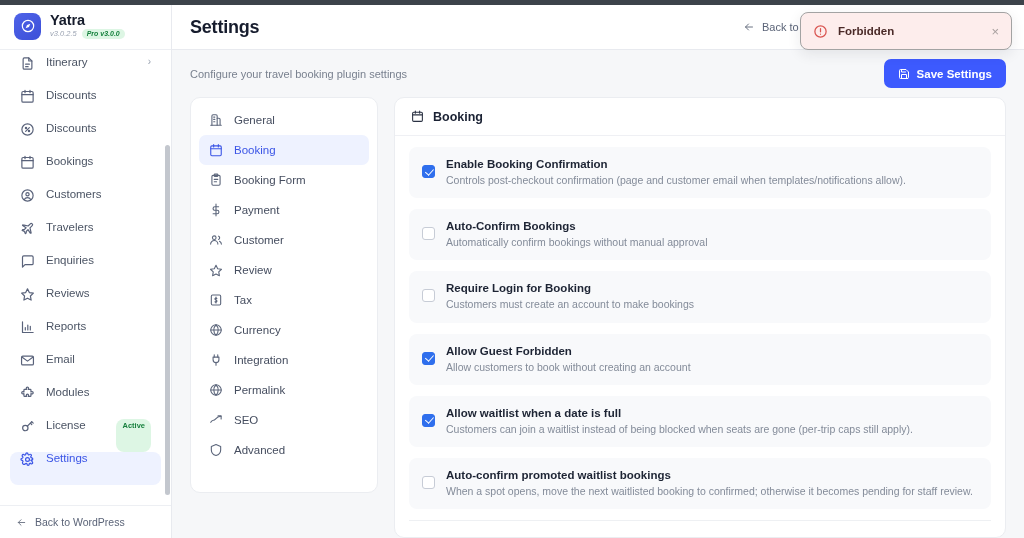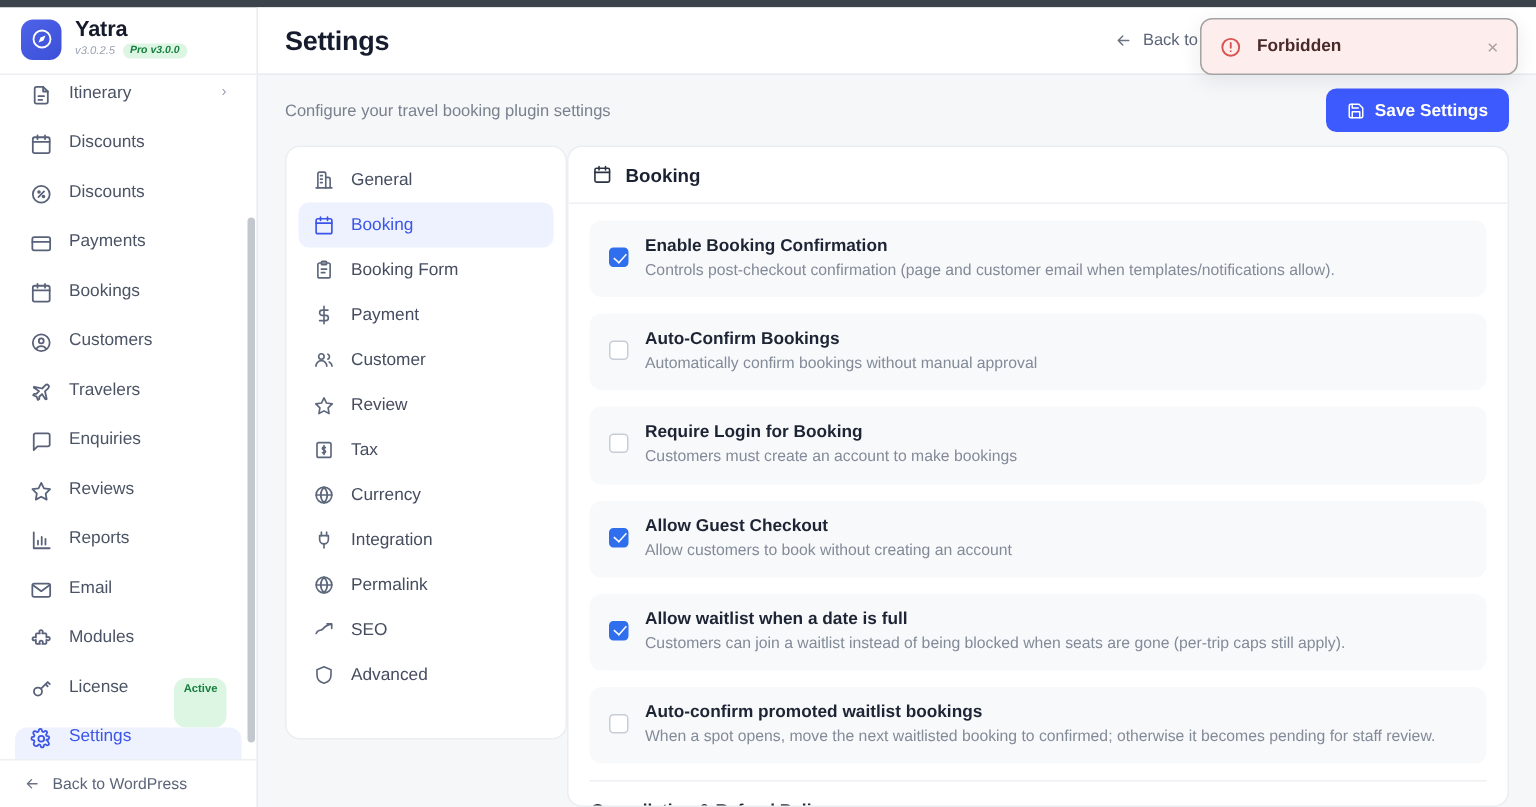--- a/index.html
+++ b/index.html
@@ -103,21 +103,21 @@
   .save-btn {
     margin-left: auto;
     display: flex; align-items: center; gap: 7px;
     height: 29px; padding: 0 14px; border-radius: 7px;
     background: #3d5afe; color: #fff; border: none;
     font-size: 11.5px; font-weight: 600; cursor: pointer;
     font-family: "Liberation Sans", sans-serif;
   }
 
   .content {
-    display: flex; padding: 0 18px;
+    display: flex; gap: 16px; padding: 0 18px;
     height: 441px;
   }
 
   
   .settings-nav {
     width: 188px; flex: 0 0 188px; background: #fff;
     border: 1px solid #ebedf1; border-radius: 10px;
     padding: 7px 0; height: 396px; overflow: hidden;
   }
   .snav-item {
@@ -226,29 +226,20 @@
           <div class="nav-item">
             <span class="ico">
               <svg viewBox="0 0 24 24" width="15" height="15" fill="none" stroke="currentColor" stroke-width="1.9" stroke-linecap="round" stroke-linejoin="round">
                 <circle cx="12" cy="12" r="9"></circle>
                 <path d="M15 9l-6 6"></path>
                 <circle cx="9.6" cy="9.6" r="1"></circle>
                 <circle cx="14.4" cy="14.4" r="1"></circle>
               </svg>
             </span>
             <span class="lbl">Discounts</span>
-          </div>
-          <div class="nav-item">
-            <span class="ico">
-              <svg viewBox="0 0 24 24" width="15" height="15" fill="none" stroke="currentColor" stroke-width="1.9" stroke-linecap="round" stroke-linejoin="round">
-                <rect x="2.5" y="5" width="19" height="14" rx="2"></rect>
-                <path d="M2.5 10h19"></path>
-              </svg>
-            </span>
-            <span class="lbl">Payments</span>
           </div>
           <div class="nav-item">
             <span class="ico">
               <svg viewBox="0 0 24 24" width="15" height="15" fill="none" stroke="currentColor" stroke-width="1.9" stroke-linecap="round" stroke-linejoin="round">
                 <rect x="3" y="4" width="18" height="17" rx="2"></rect>
                 <path d="M3 9h18M8 2v4M16 2v4"></path>
               </svg>
             </span>
             <span class="lbl">Bookings</span>
           </div>
@@ -527,21 +518,21 @@
               <div class="opt-row">
                 <span class="cb"></span>
                 <span class="opt-text">
                   <span class="opt-title">Require Login for Booking</span>
                   <span class="opt-desc">Customers must create an account to make bookings</span>
                 </span>
               </div>
               <div class="opt-row">
                 <span class="cb on"></span>
                 <span class="opt-text">
-                  <span class="opt-title">Allow Guest Checkout</span>
+                  <span class="opt-title">Allow Guest Forbidden</span>
                   <span class="opt-desc">Allow customers to book without creating an account</span>
                 </span>
               </div>
               <div class="opt-row">
                 <span class="cb on"></span>
                 <span class="opt-text">
                   <span class="opt-title">Allow waitlist when a date is full</span>
                   <span class="opt-desc">Customers can join a waitlist instead of being blocked when seats are gone (per-trip caps still apply).</span>
                 </span>
               </div>

